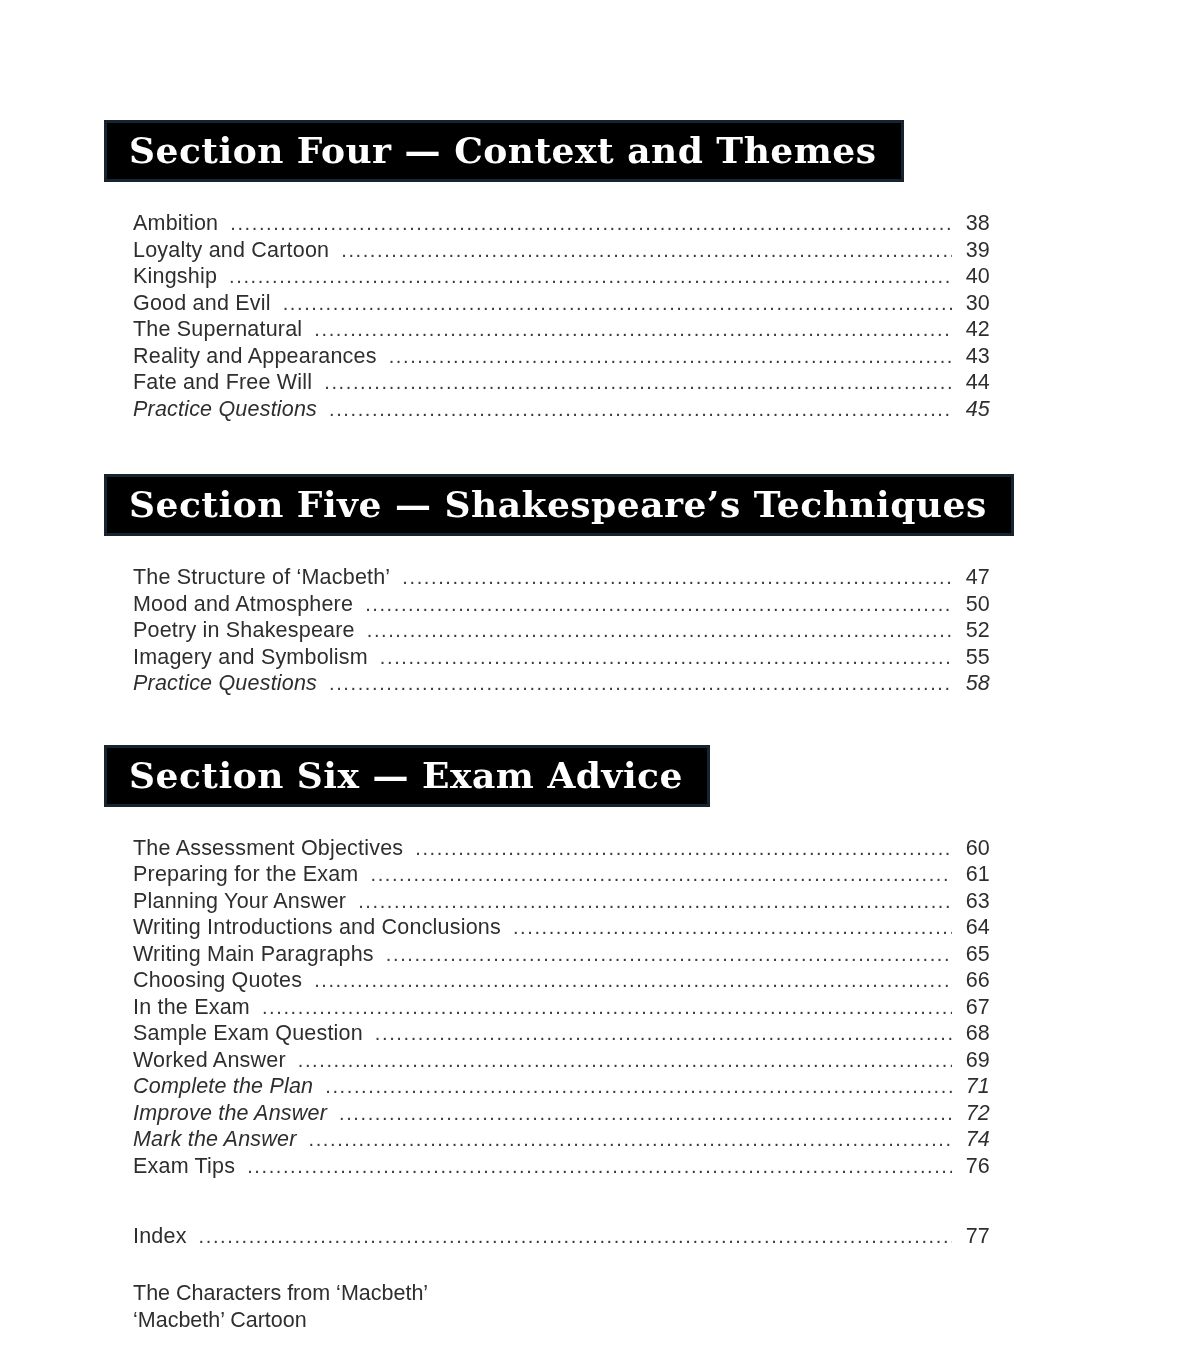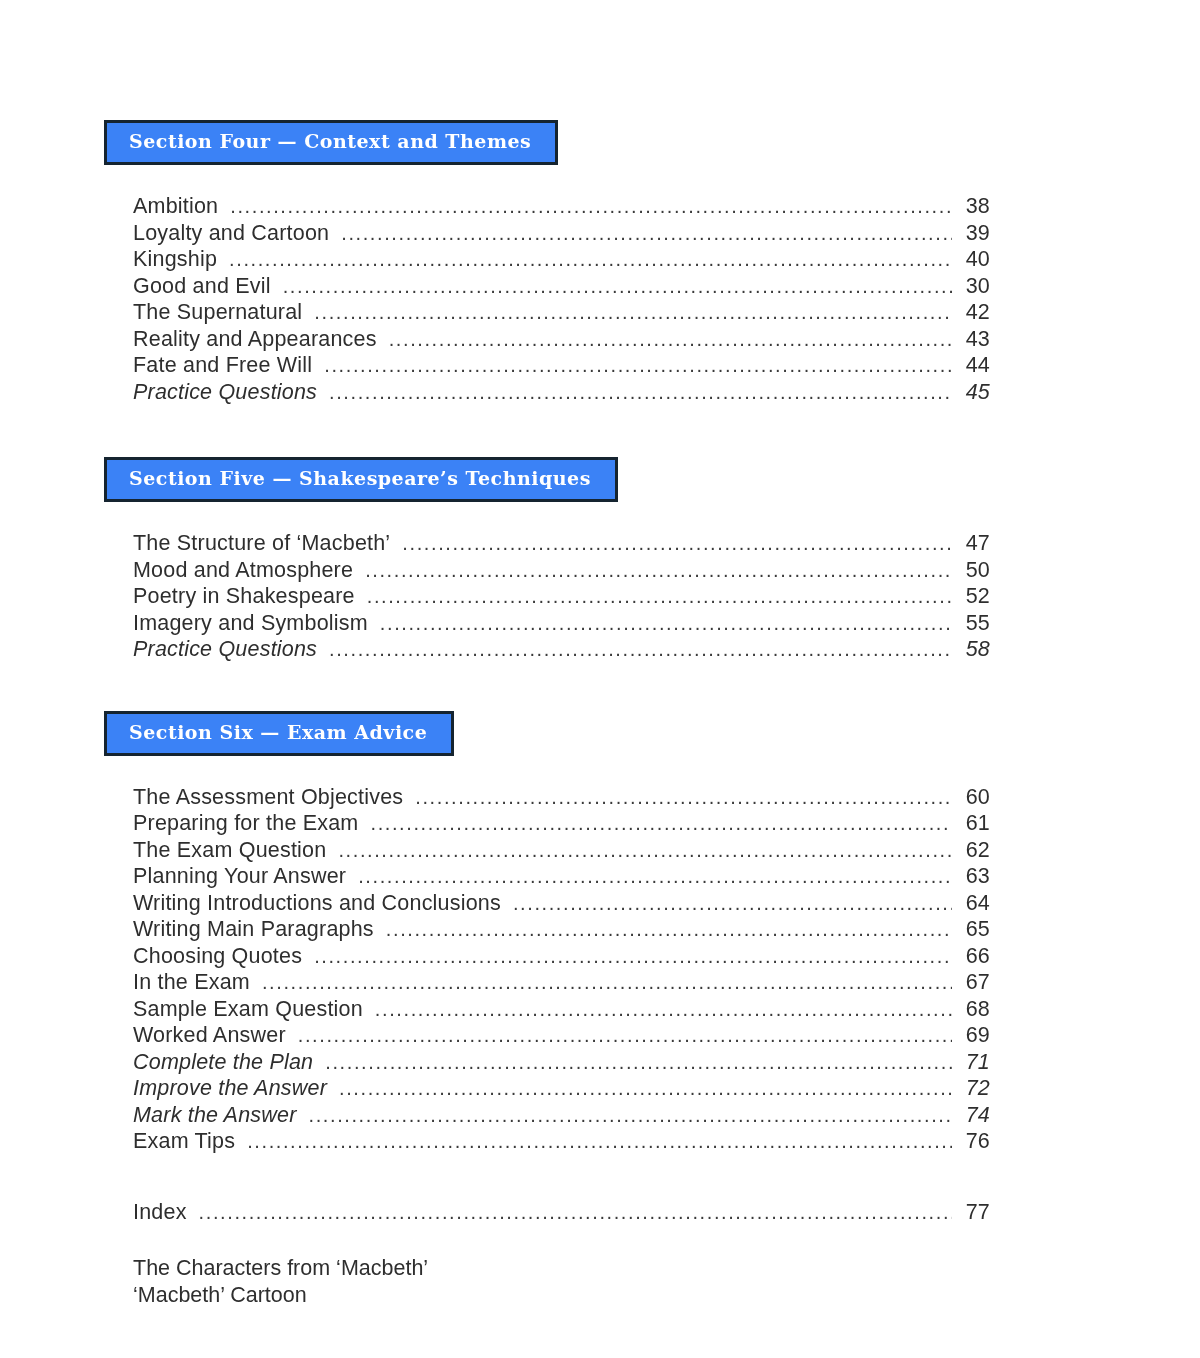--- a/index.html
+++ b/index.html
@@ -10,26 +10,26 @@
     font-family: "Liberation Sans", sans-serif;
     color: #2e2e2e;
     overflow: hidden;
   }
   .page {
     padding: 120px 210px 0 104px; 
   }
   .section { margin-bottom: 0; }
   .header-box {
     display: inline-block;
-    background: #3b82f6;
+    background: #000000;
     border: 3px solid #152430;
     color: #ffffff;
     font-family: "DejaVu Serif", serif;
     font-weight: bold;
-    font-size: 19px;
+    font-size: 36px;
     line-height: 1;
     padding: 9px 24px 11px 22px;
     letter-spacing: 0.5px;
     white-space: nowrap;
   }
   .entries {
     margin: 28px 0 0 29px; 
   }
   .toc-row {
     display: flex;
@@ -164,25 +164,20 @@
           <span class="toc-label">The Assessment Objectives</span>
           <span class="dots"></span>
           <span class="pagenum">60</span>
         </div>
       <div class="toc-row">
           <span class="toc-label">Preparing for the Exam</span>
           <span class="dots"></span>
           <span class="pagenum">61</span>
         </div>
       <div class="toc-row">
-          <span class="toc-label">The Exam Question</span>
-          <span class="dots"></span>
-          <span class="pagenum">62</span>
-        </div>
-      <div class="toc-row">
           <span class="toc-label">Planning Your Answer</span>
           <span class="dots"></span>
           <span class="pagenum">63</span>
         </div>
       <div class="toc-row">
           <span class="toc-label">Writing Introductions and Conclusions</span>
           <span class="dots"></span>
           <span class="pagenum">64</span>
         </div>
       <div class="toc-row">

